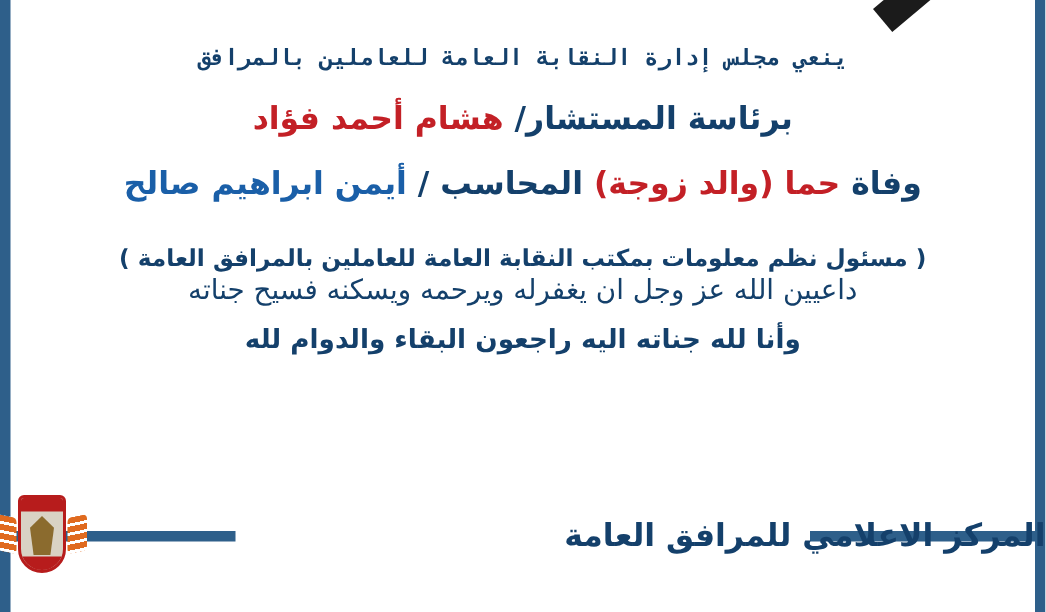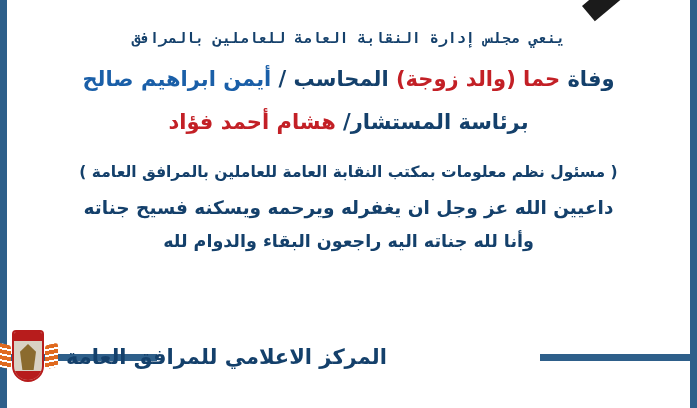--- a/index.html
+++ b/index.html
@@ -100,23 +100,22 @@
   .l3 .red { color: #c32026; }
   .l3 .blue-strong { color: #1a5fa8; }
   .l4 {
     font-size: 15.5px;
     font-weight: bold;
     color: #14406b;
     margin-top: 26px;
   }
   .l5 {
     font-size: 18.5px;
-    font-weight: bold;
-    color: #14406b;
-    margin-top: 14px;
+    font-weight: normal;
+    color: #14406b;
   }
   .l6 {
     font-size: 17.5px;
     font-weight: bold;
     color: #14406b;
     margin-top: 10px;
   }
 
   
   #footer {
@@ -124,21 +123,21 @@
     left: 0;
     right: 0;
     bottom: 18px;
     height: 66px;
   }
   #footer-inner {
     position: relative;
     height: 66px;
     display: flex;
     align-items: center;
-    justify-content: flex-end;
+    justify-content: space-between;
     direction: rtl;
     gap: 10px;
   }
   #footer-text {
     font-size: 21px;
     font-weight: bold;
     color: #14406b;
     white-space: nowrap;
   }
   #footer-logo {
@@ -214,30 +213,30 @@
   <div class="side-rule left"></div>
 
   <div id="mourning-ribbon">
     <div class="band"></div>
   </div>
 
   <div id="content">
 
     <div class="line l1">ينعي مجلس إدارة النقابة العامة للعاملين بالمرافق</div>
 
+    <div class="line l2">
+      <span>برئاسة المستشار/</span>
+      <span class="red">هشام أحمد فؤاد</span>
+    </div>
+
     <div class="line l3">
       <span>وفاة</span>
       <span class="red">حما (والد زوجة)</span>
       <span>المحاسب /</span>
       <span class="blue-strong">أيمن ابراهيم  صالح</span>
-    </div>
-
-    <div class="line l2">
-      <span>برئاسة المستشار/</span>
-      <span class="red">هشام أحمد فؤاد</span>
     </div>
 
     <div class="line l4">( مسئول نظم معلومات بمكتب النقابة العامة للعاملين بالمرافق العامة )</div>
 
     <div class="line l5">داعيين الله عز وجل ان يغفرله ويرحمه ويسكنه فسيح جناته</div>
 
     <div class="line l6">وأنا لله جناته اليه راجعون البقاء والدوام لله</div>
 
   </div>
 

